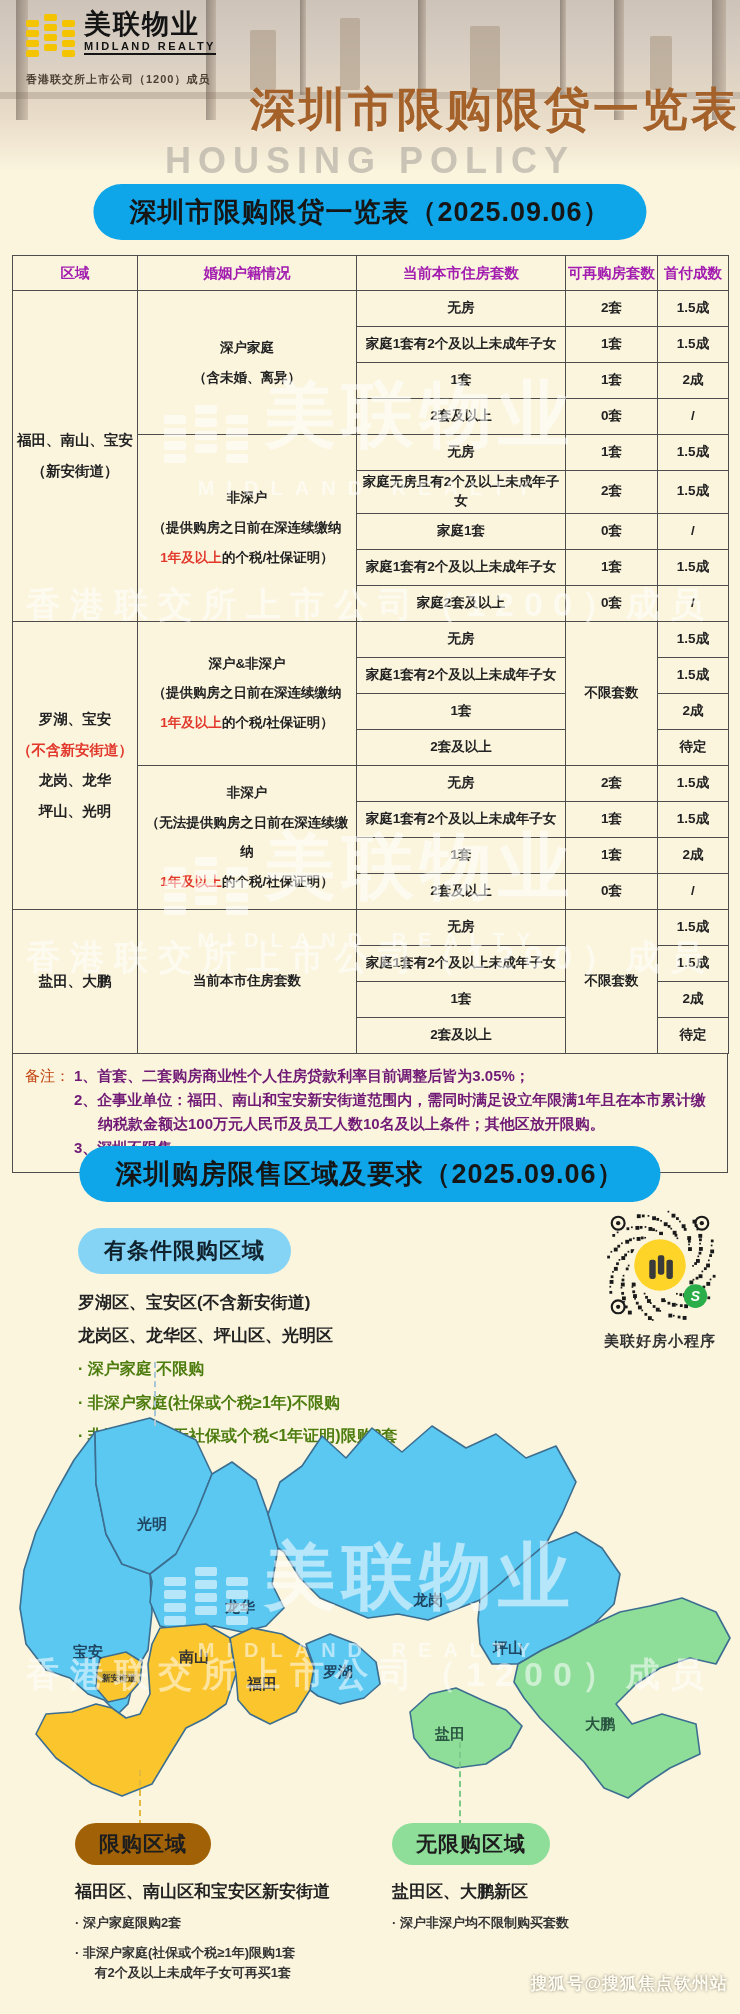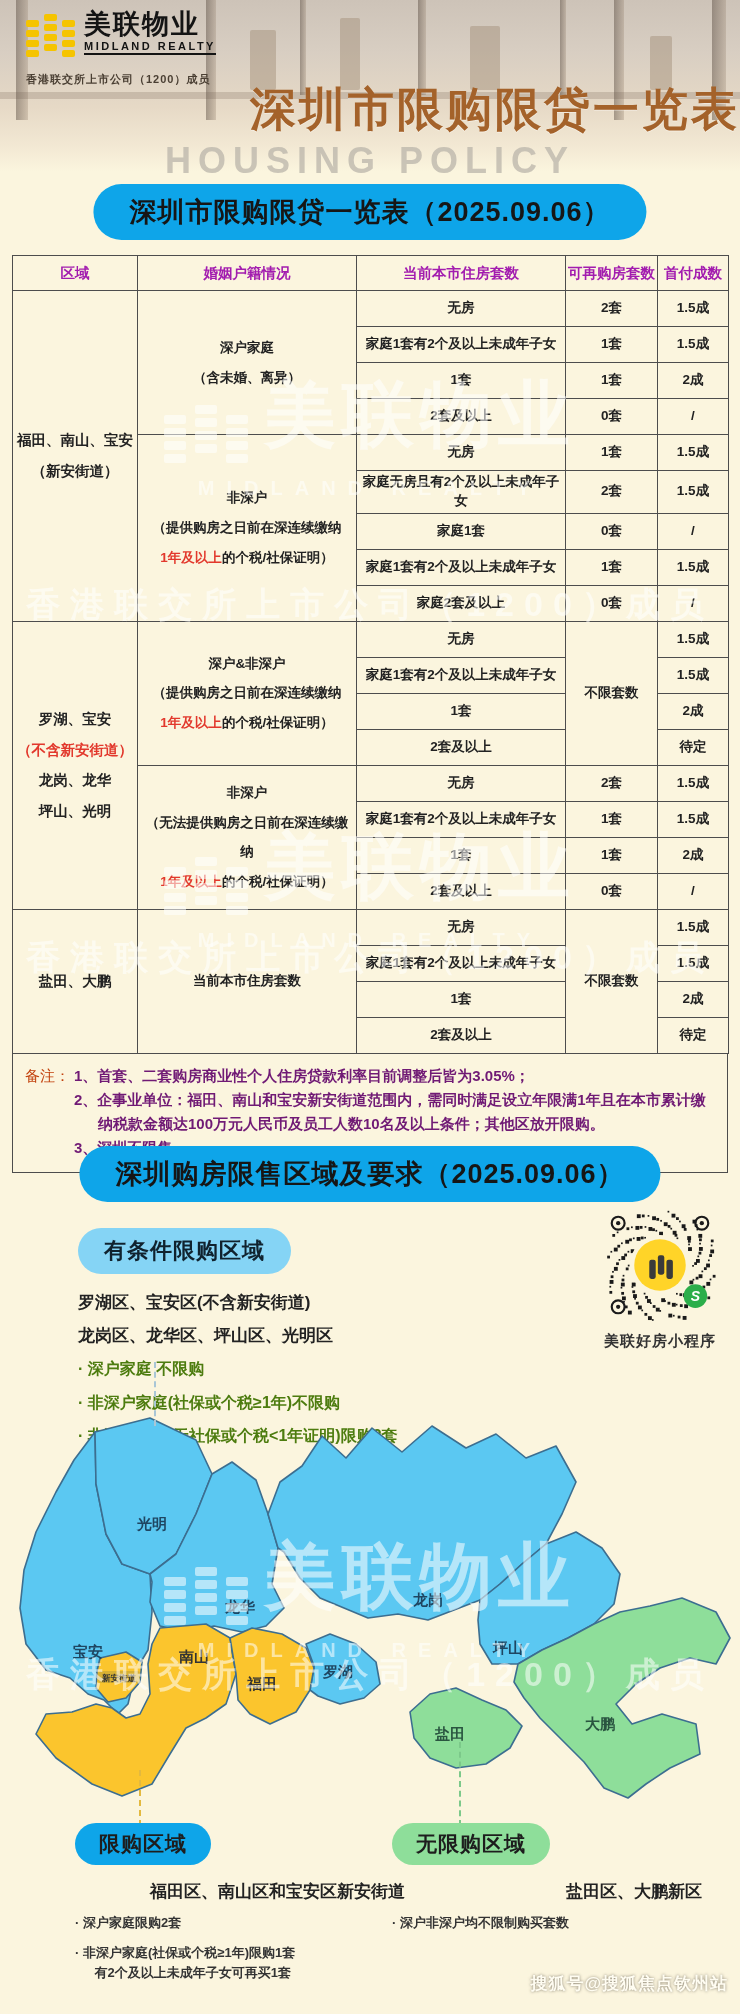--- a/index.html
+++ b/index.html
@@ -47,23 +47,23 @@
   #qr{position:absolute;left:596px;top:1206px;width:128px;text-align:center;}
   #qr .cap{font-size:15px;font-weight:800;color:#333;margin-top:4px;letter-spacing:1px;}
   
   #map{position:absolute;left:0;top:1412px;}
   .map-label{font-size:15px;font-weight:800;}
   .connector{position:absolute;width:0;}
   
   .legend-col{position:absolute;top:1823px;}
   .legend-pill{display:inline-block;font-size:21px;font-weight:900;color:#1d1d1d;
     padding:7px 24px;border-radius:22px;letter-spacing:1px;}
-  .lp-yellow{background:#0ea5e9;}
+  .lp-yellow{background:#a16207;}
   .lp-green{background:#8EDE9A;}
-  .legend-title{font-size:17px;font-weight:900;color:#222;margin:15px 0 6px;text-align:right;}
+  .legend-title{font-size:17px;font-weight:900;color:#222;margin:15px 0 6px;}
   .legend-bullet{font-size:13px;font-weight:700;color:#333;line-height:1.55;margin-top:10px;
     padding-left:1em;text-indent:-1em;}
   
   .wm{position:absolute;left:0;width:740px;text-align:center;color:rgba(255,255,255,.55);pointer-events:none;}
   .wm .brand{font-size:72px;font-weight:900;letter-spacing:6px;line-height:1;}
   .wm .branden{font-size:20px;font-weight:800;letter-spacing:12px;margin-top:8px;}
   .wm .member{font-size:34px;font-weight:800;letter-spacing:10px;}
   .wm-bars{display:inline-block;vertical-align:middle;margin-right:14px;}
   #sohu{position:absolute;right:12px;top:1972px;font-size:17px;font-weight:800;
     color:#FFFDF2;text-shadow:0 0 3px rgba(120,112,95,.9);letter-spacing:1px;}

